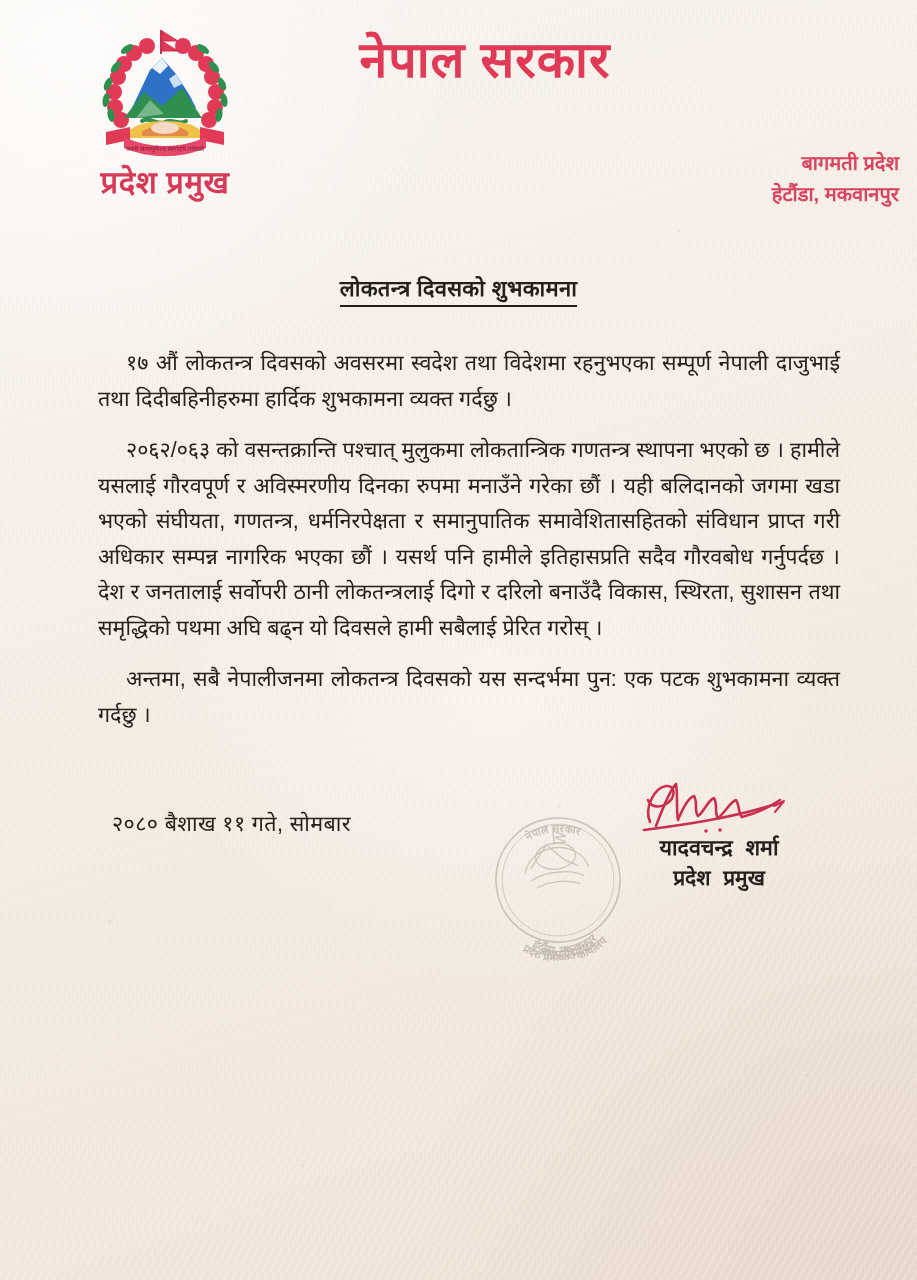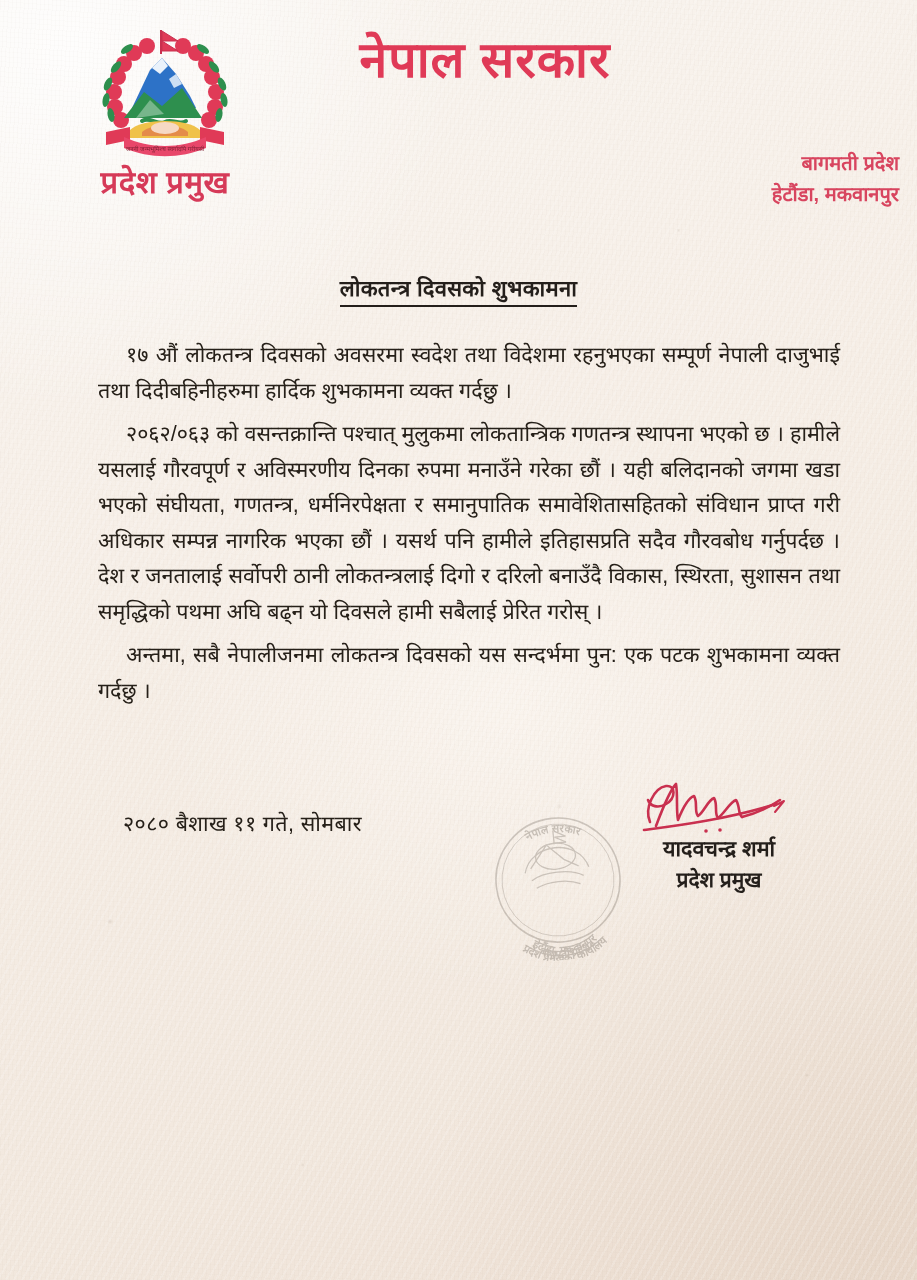--- a/index.html
+++ b/index.html
@@ -116,40 +116,40 @@
     left: 98px;
     top: 330px;
     width: 742px;
     color: #262019;
     font-size: 21.5px;
     line-height: 35.5px;
     text-align: justify;
     text-justify: inter-word;
   }
   .body-text p {
-    margin: 8px 0 1px 0;
+    margin: 16px 0 1px 0;
     text-indent: 28px;
   }
 
   
   .date-line {
     position: absolute;
     left: 112px;
     top: 808px;
     font-size: 21.5px;
     color: #262019;
     letter-spacing: 0.4px;
-    margin-left: 11px;
   }
   .sign-block {
     position: absolute;
     right: 48px;
     top: 776px;
     width: 300px;
     text-align: center;
+    font-family: Liberation Mono, monospace;
   }
   .signature-svg {
     display: block;
     margin: 0 auto -4px auto;
   }
   .sign-name {
     font-size: 21.5px;
     font-weight: bold;
     color: #241f1b;
     line-height: 1.45;

